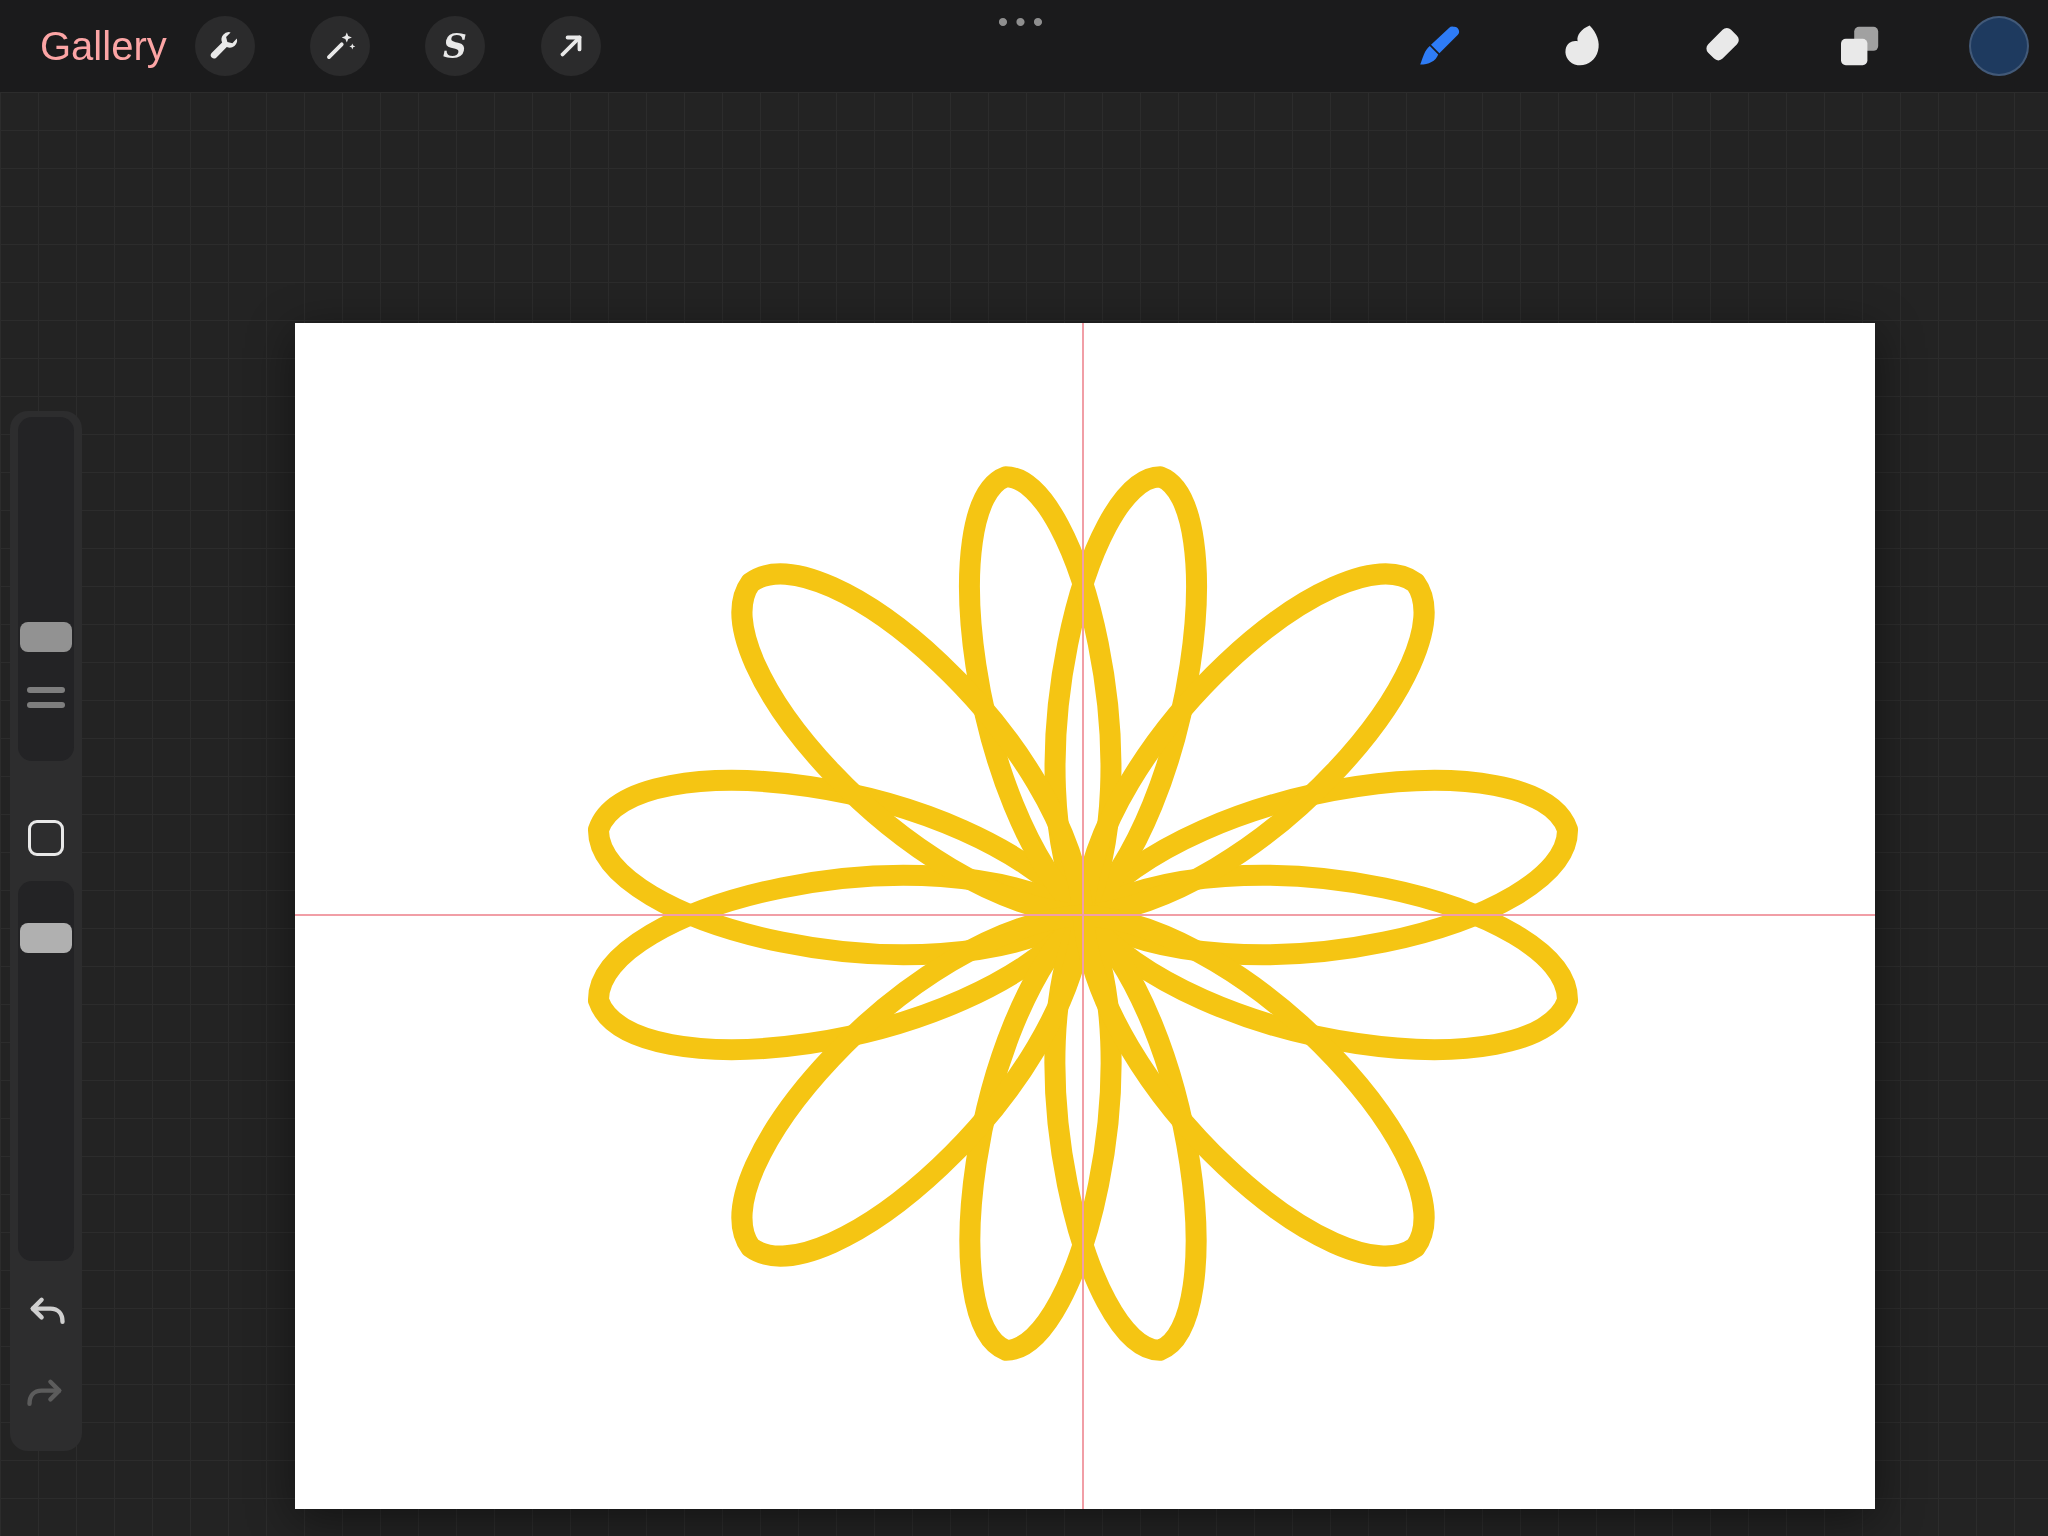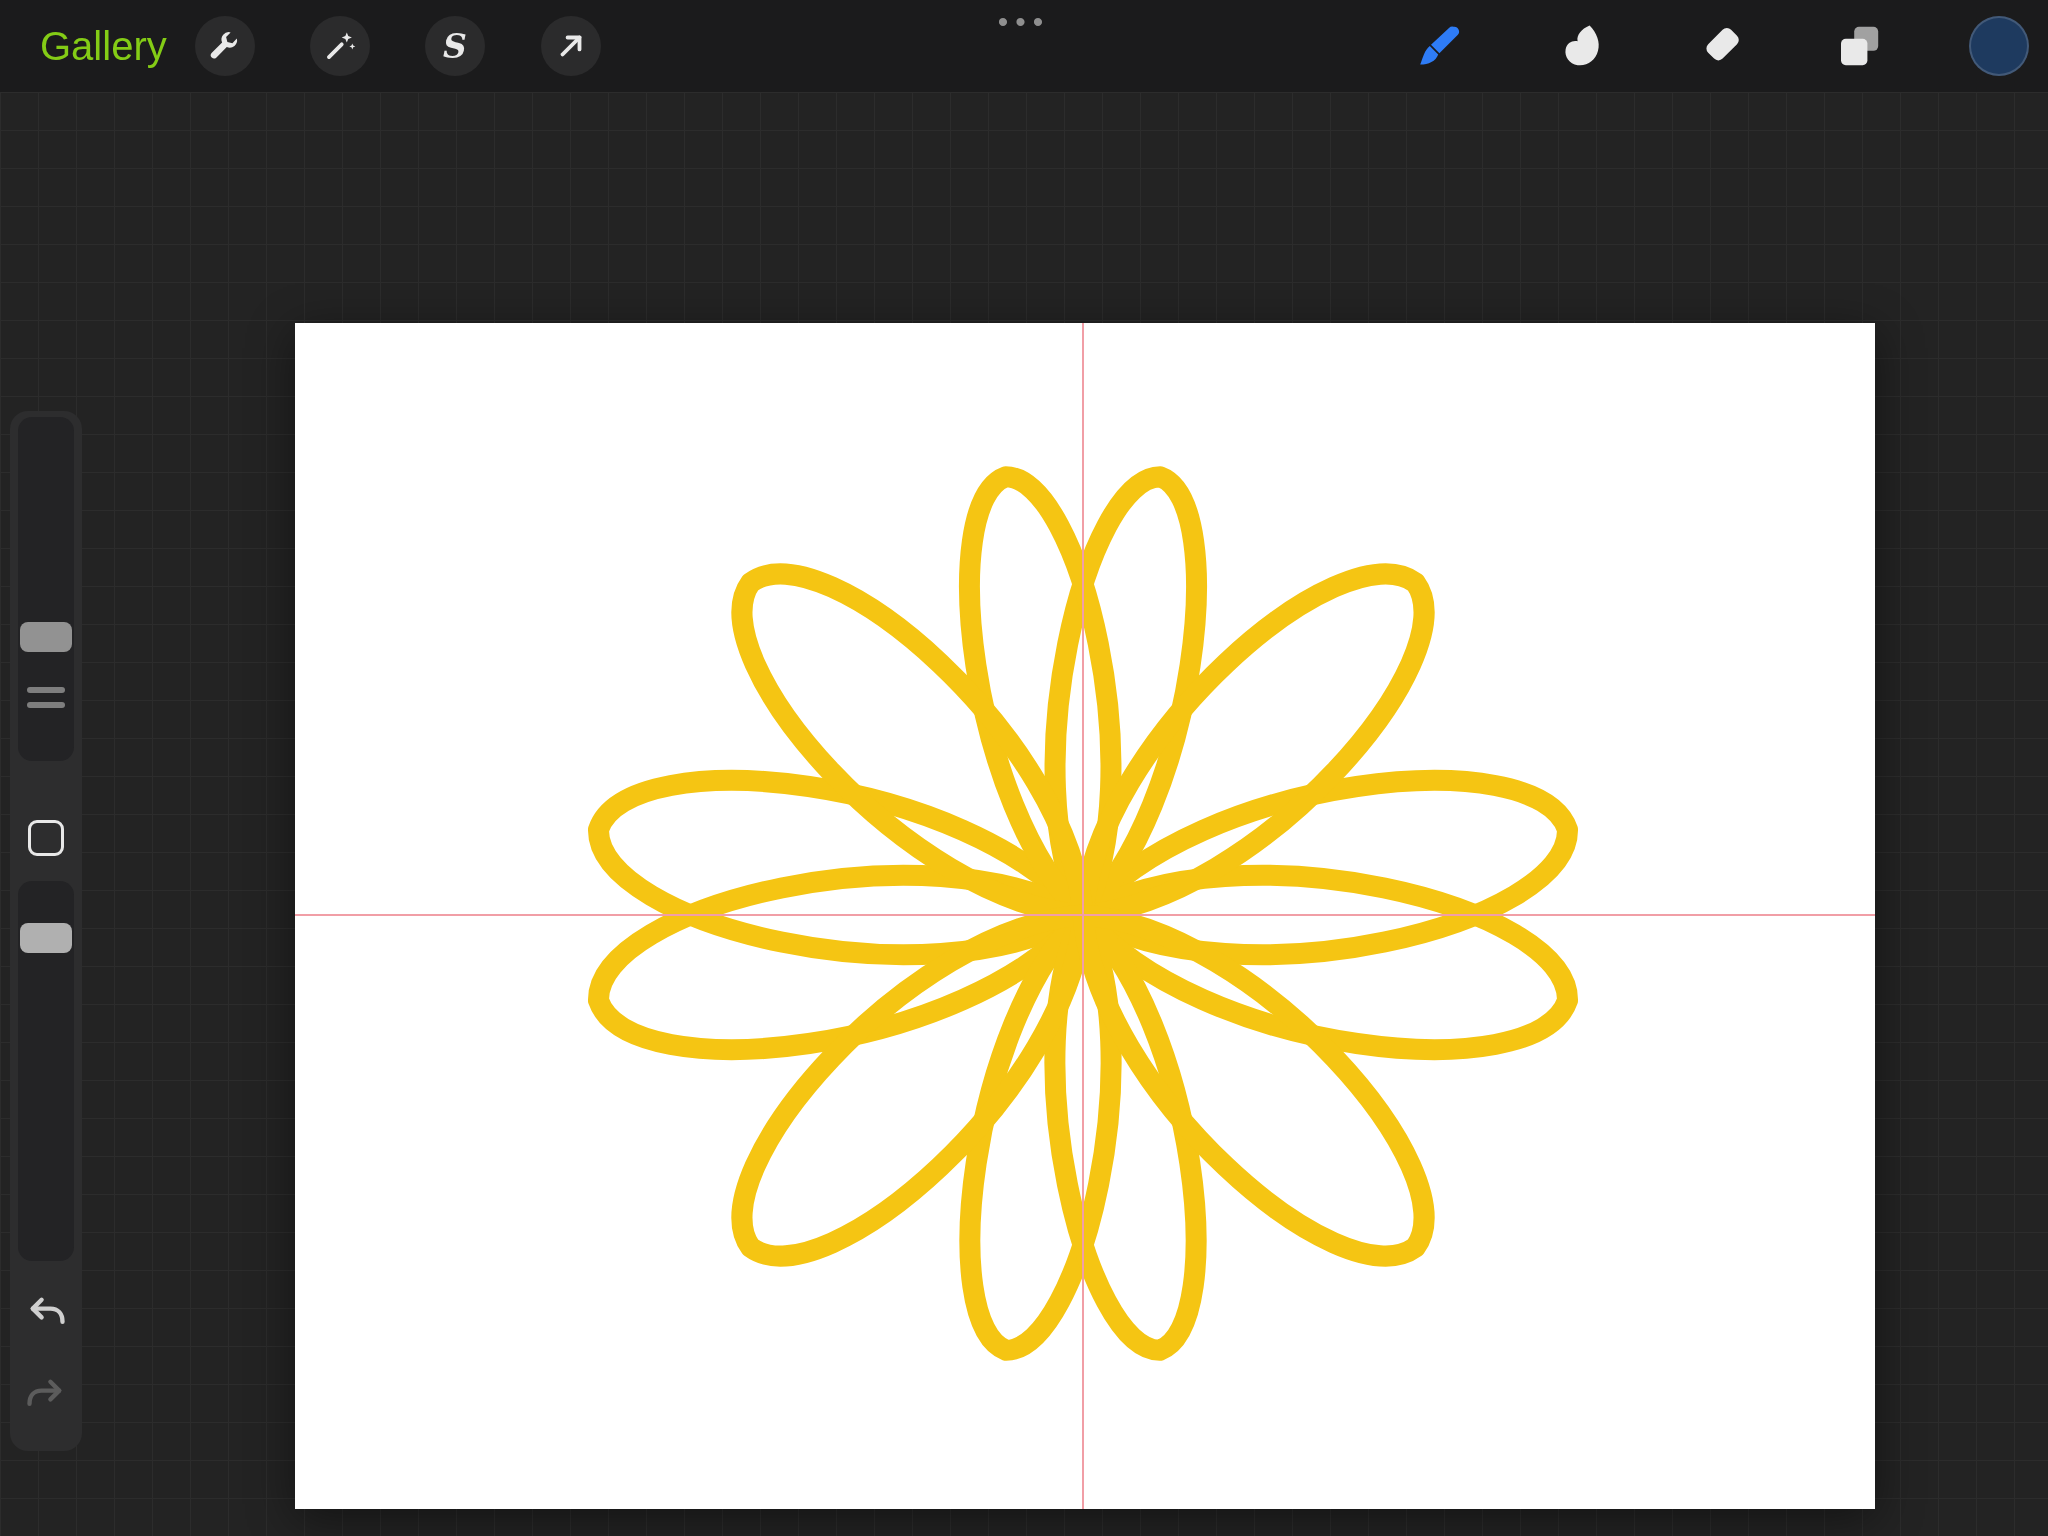--- a/index.html
+++ b/index.html
@@ -2,21 +2,21 @@
 <html style="--accent: #2E7CF6;"><head>
 <meta charset="utf-8">
 <style>
   html,body{margin:0;padding:0;background:#1a1a1a;}
   body{width:2048px;height:1536px;overflow:hidden;font-family:"Liberation Sans",sans-serif;}
   .stage{position:relative;width:2048px;height:1536px;background:#232323;}
 
   
   .topbar{position:absolute;top:0;left:0;width:2048px;height:92px;background:#1b1b1c;z-index:10;}
   .gallery{position:absolute;left:40px;top:0;height:92px;line-height:92px;background:none;border:none;
-           color:#84cc16;font-size:40px;font-family:"Liberation Sans",sans-serif;padding:0;cursor:pointer;}
+           color:#fca5a5;font-size:40px;font-family:"Liberation Sans",sans-serif;padding:0;cursor:pointer;}
   .tool-circle{position:absolute;top:16px;width:60px;height:60px;border-radius:50%;background:#2b2b2c;
                border:none;padding:13px;box-sizing:border-box;cursor:pointer;}
   .tool-circle svg{width:100%;height:100%;display:block;color:#e9e9e9;}
   .sel-glyph{width:100%;height:100%;display:flex;align-items:center;justify-content:center;
              color:#e9e9e9;font-family:"DejaVu Serif",serif;font-style:italic;font-weight:bold;font-size:33px;}
   .dots{position:absolute;left:984px;top:0;width:80px;height:44px;background:none;border:none;color:#8f8f8f;
         font-size:30px;letter-spacing:7px;text-align:center;cursor:pointer;padding:0;line-height:40px;}
   .tool-btn{position:absolute;top:22px;width:48px;height:48px;background:none;border:none;padding:0;cursor:pointer;}
   .tool-btn svg{width:100%;height:100%;display:block;color:#e9e9e9;}
   .tool-btn.accent svg{color:var(--accent,#2E7CF6);}

